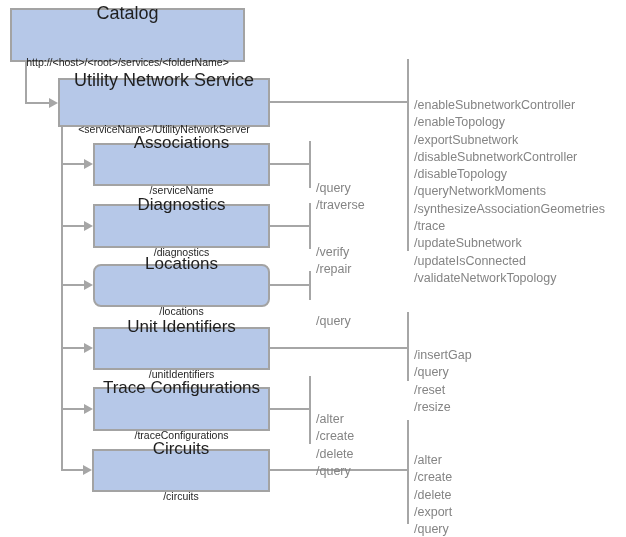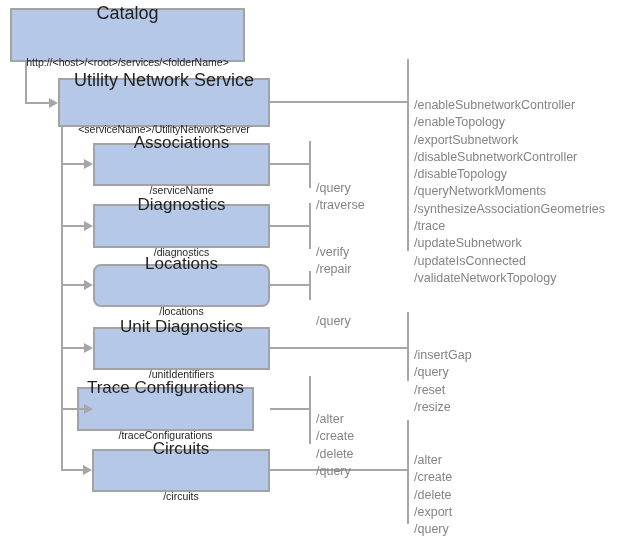--- a/index.html
+++ b/index.html
@@ -87,25 +87,25 @@
     <div class="node-title">Diagnostics</div>
     <div class="node-subtitle">/diagnostics</div>
   </div>
 
   <div class="node" style="left:93px; top:264px; width:177px; height:43px;border-radius:8px;">
     <div class="node-title">Locations</div>
     <div class="node-subtitle">/locations</div>
   </div>
 
   <div class="node" style="left:93px; top:327px; width:177px; height:43px;">
-    <div class="node-title">Unit Diagnostics</div>
+    <div class="node-title">Unit Identifiers</div>
     <div class="node-subtitle">/unitIdentifiers</div>
   </div>
 
-  <div class="node" style="left:77px; top:387px; width:177px; height:44px;">
+  <div class="node" style="left:93px; top:387px; width:177px; height:44px;">
     <div class="node-title">Trace Configurations</div>
     <div class="node-subtitle">/traceConfigurations</div>
   </div>
 
   <div class="node" style="left:92px; top:449px; width:178px; height:43px;">
     <div class="node-title">Circuits</div>
     <div class="node-subtitle">/circuits</div>
   </div>
 
   <div class="vline" style="left:25px; top:62px; height:42px;"></div>

